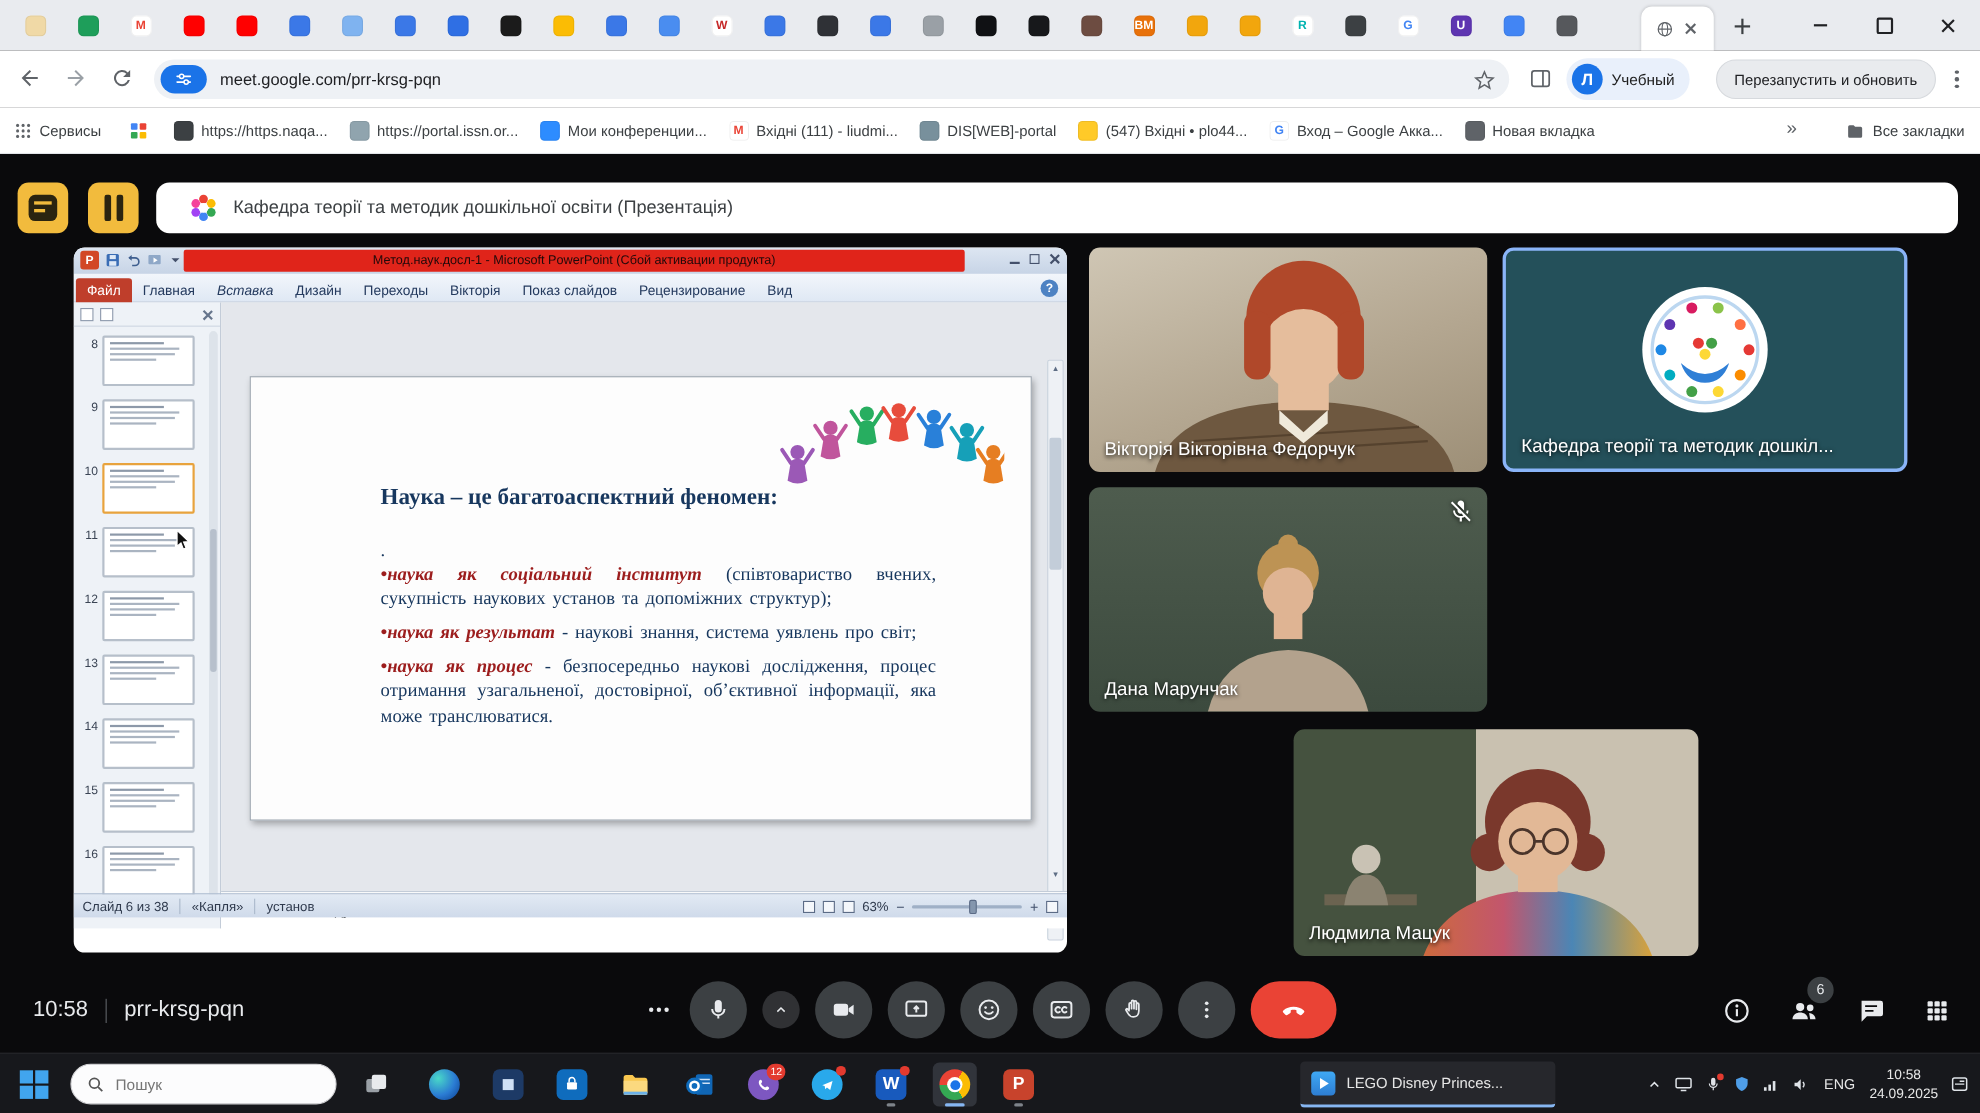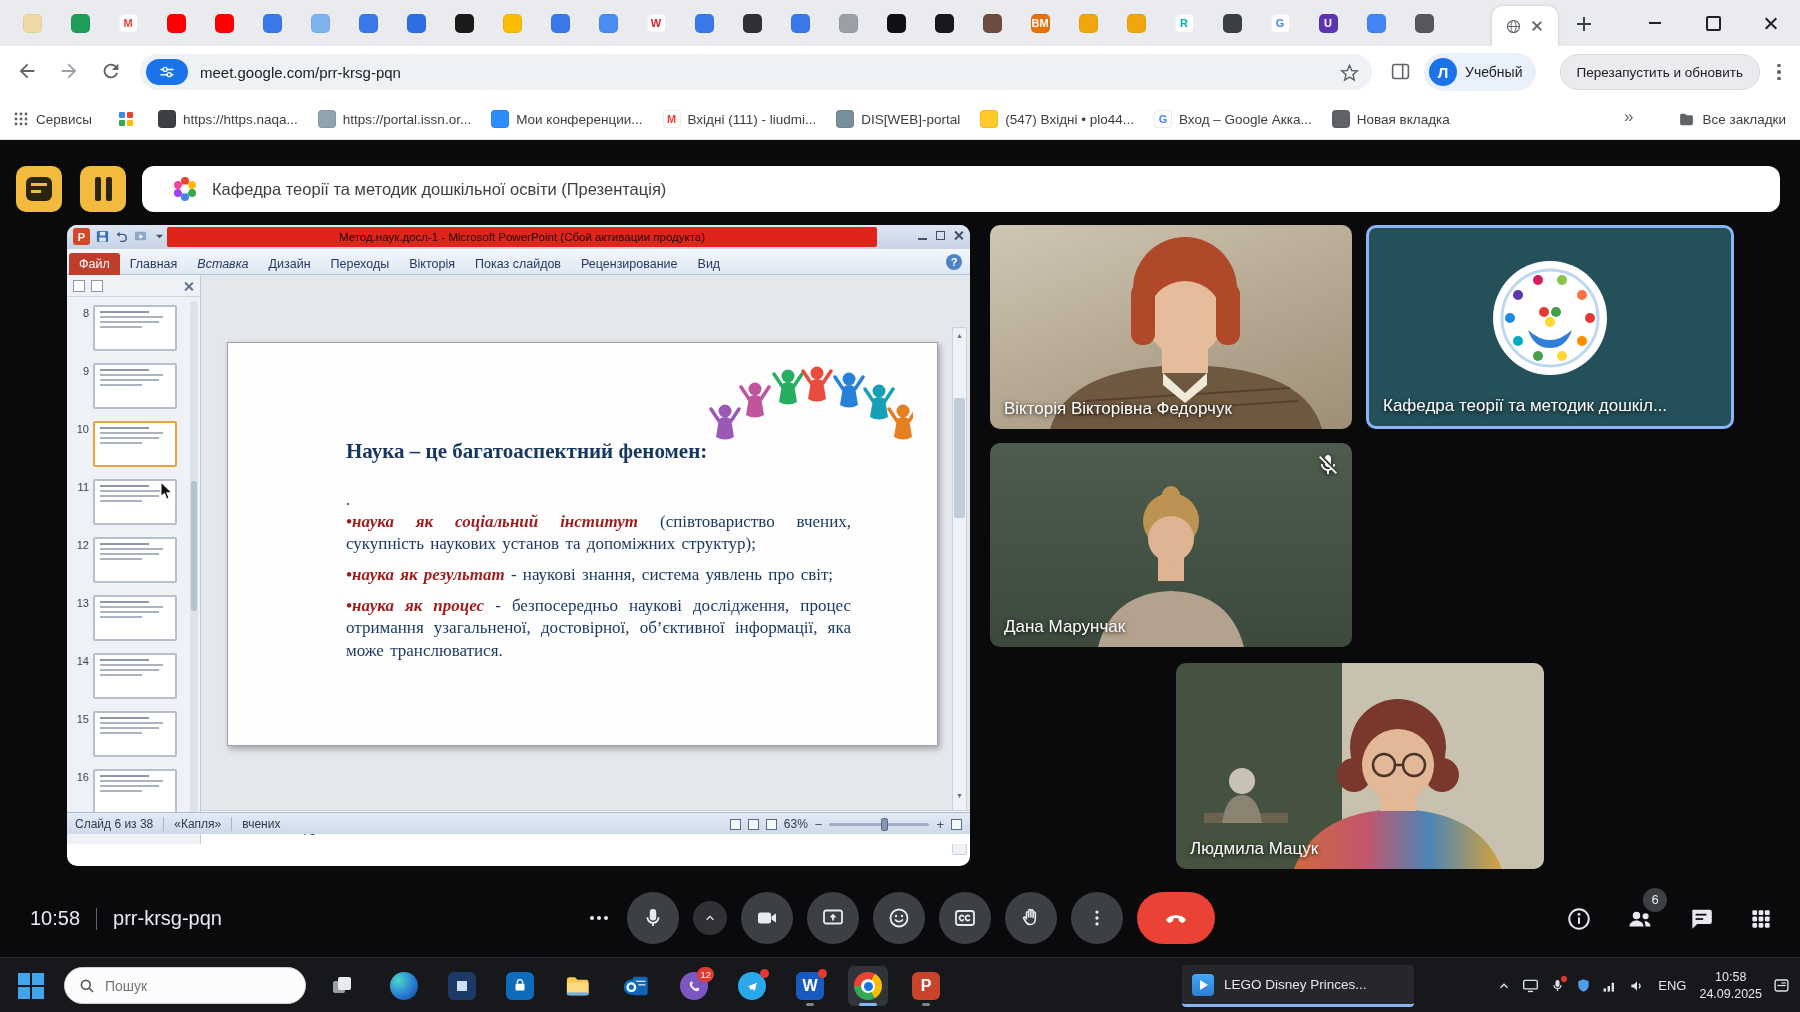--- a/index.html
+++ b/index.html
@@ -788,21 +788,21 @@
           </div>
         </div>
 
         <div class="pp-notes">Заметки к слайду</div>
 
         <div class="pp-status">
           <span>Слайд 6 из 38</span>
           <span class="sep"></span>
           <span>«Капля»</span>
           <span class="sep"></span>
-          <span>вчених</span>
+          <span>установ</span>
           <div class="pp-zoom">
             <span class="vicon"></span>
             <span class="vicon"></span>
             <span class="vicon"></span>
             <span style="font-size:12px;color:#2f3a4d">63%</span>
             <span class="zpm">−</span>
             <span class="zslider">
                 <i></i>
               </span>
             <span class="zpm">+</span>

